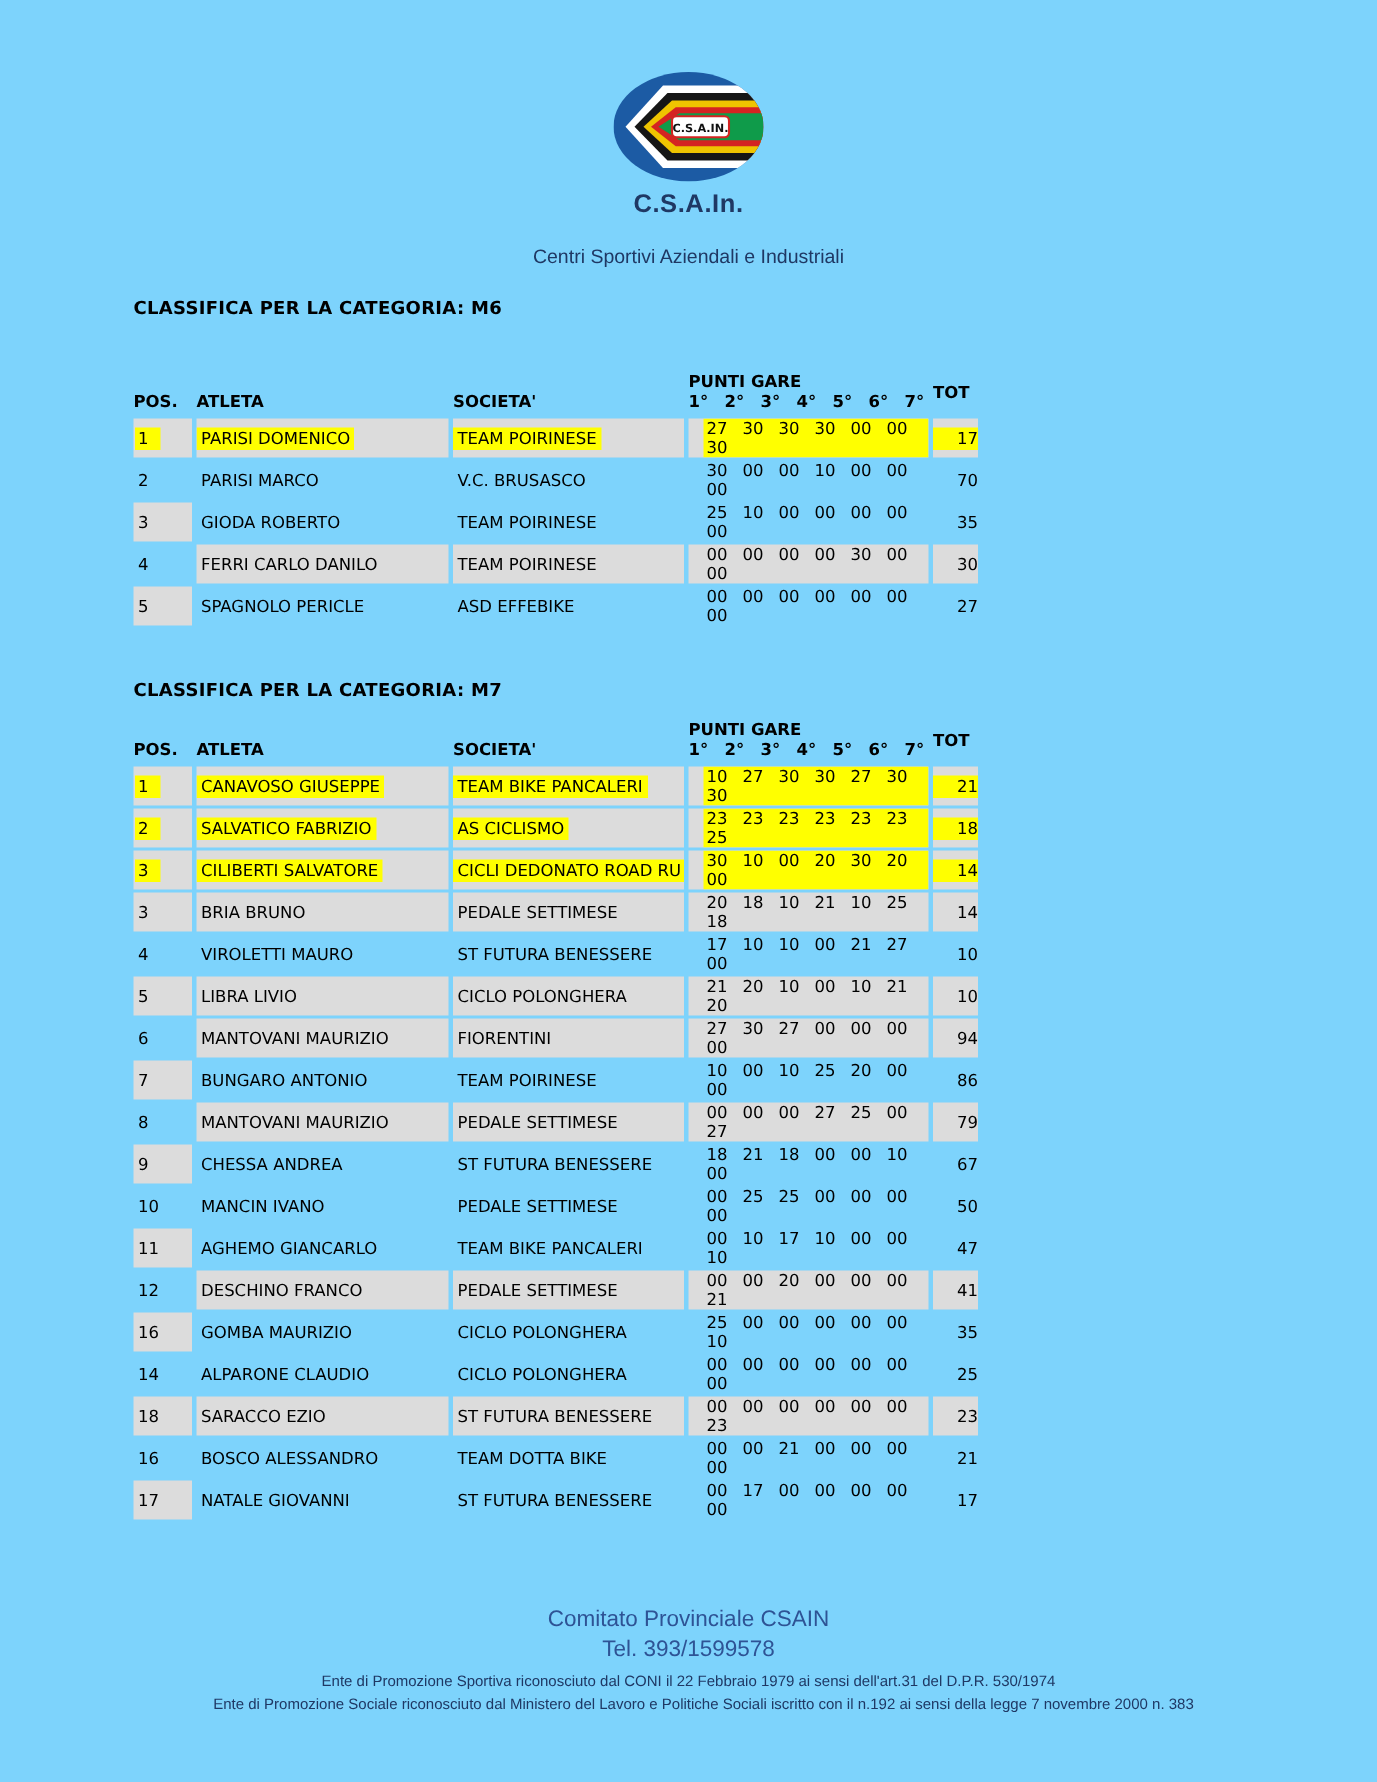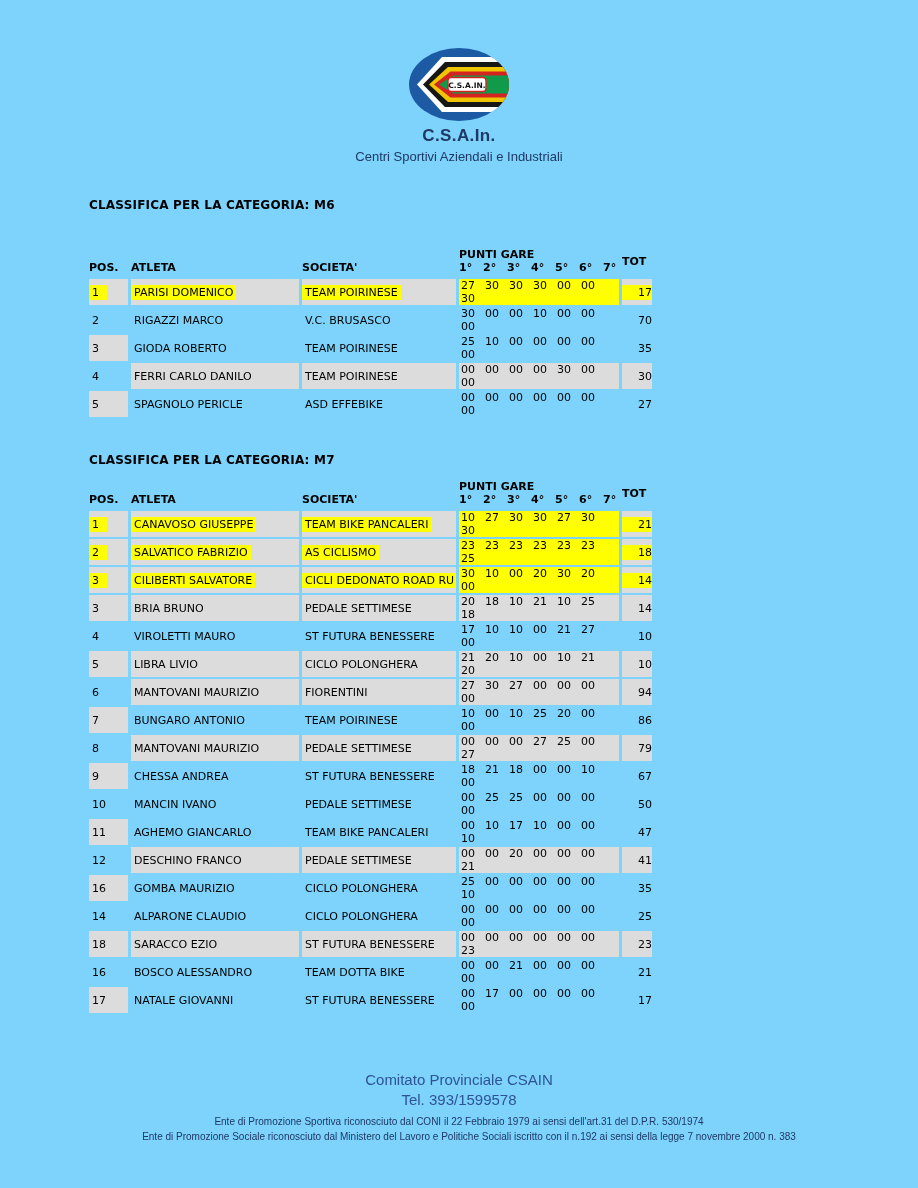--- a/index.html
+++ b/index.html
@@ -10,21 +10,21 @@
   }
 
   
   .brand { position:absolute; top:48px; left:0; width:100%; text-align:center; }
   .brand svg { display:block; margin:0 auto; }
   .brand-title {
     margin-top:5px; font-family:"Liberation Sans", sans-serif;
     font-weight:bold; font-size:17px; color:#1F3864; letter-spacing:.4px;
   }
   .brand-subtitle {
-    margin-top:3px; font-family:"Liberation Sans", sans-serif;
+    margin-top:17px; font-family:"Liberation Sans", sans-serif;
     font-size:13px; color:#1F3864;
   }
 
   
   .table-block { position:absolute; left:89px; width:566px; }
   #table-0 { top:198px; }
   #table-1 { top:453px; }
   .table-heading { font-size:12px; font-weight:bold; line-height:14px; letter-spacing:.2px; }
 
   .thead, .trow {
@@ -37,21 +37,21 @@
   #table-1 .thead { margin-top:13px; margin-bottom:5px; }
   .th-bottom { align-self:end; line-height:13px; }
   .th-punti { line-height:13px; }
   .th-cols span { display:inline-block; width:24px; }
   .th-cols span:last-child { width:auto; }
   .th-tot { align-self:center; }
 
   .trow { height:26px; margin-bottom:2px; font-size:11px; }
   .cell { display:flex; align-items:center; overflow:hidden; white-space:nowrap; }
   .cell-pos  { padding-left:1px; }
-  .cell-points { display:block; line-height:13px; overflow:hidden; padding-left:0; }
+  .cell-points { display:block; line-height:13px; overflow:hidden; padding-left:10px; }
   .shaded { background:#DCDCDC; }
   .hl { background:#FFFF00; }
 
   .pos-text  { display:inline-block; padding:1px 2px; min-width:17px; }
   .name-text { display:inline-block; padding:1px 3px; }
   .tot-text  { display:inline-block; padding:1px 16px; }
   .band { display:inline-block; padding:0 2px; }
   .band .pv { display:inline-block; width:24px; }
   .band .pv:last-child { width:auto; }
 
@@ -121,21 +121,21 @@
           </div>
           <div class="cell cell-tot shaded">
             <span class="tot-text hl">172</span>
           </div>
         </div>
         <div class="trow">
           <div class="cell cell-pos">
             <span class="pos-text">2</span>
           </div>
           <div class="cell cell-name">
-            <span class="name-text">RIGAZZI MARCO</span>
+            <span class="name-text">PARISI MARCO</span>
           </div>
           <div class="cell cell-soc">
             <span class="name-text">V.C. BRUSASCO</span>
           </div>
           <div class="cell-points">
             <div><span class="band"><span class="pv">30</span><span class="pv">00</span><span class="pv">00</span><span class="pv">10</span><span class="pv">00</span><span class="pv">00</span><span class="pv">00</span></span></div>
           </div>
           <div class="cell cell-tot">
             <span class="tot-text">70</span>
           </div>

